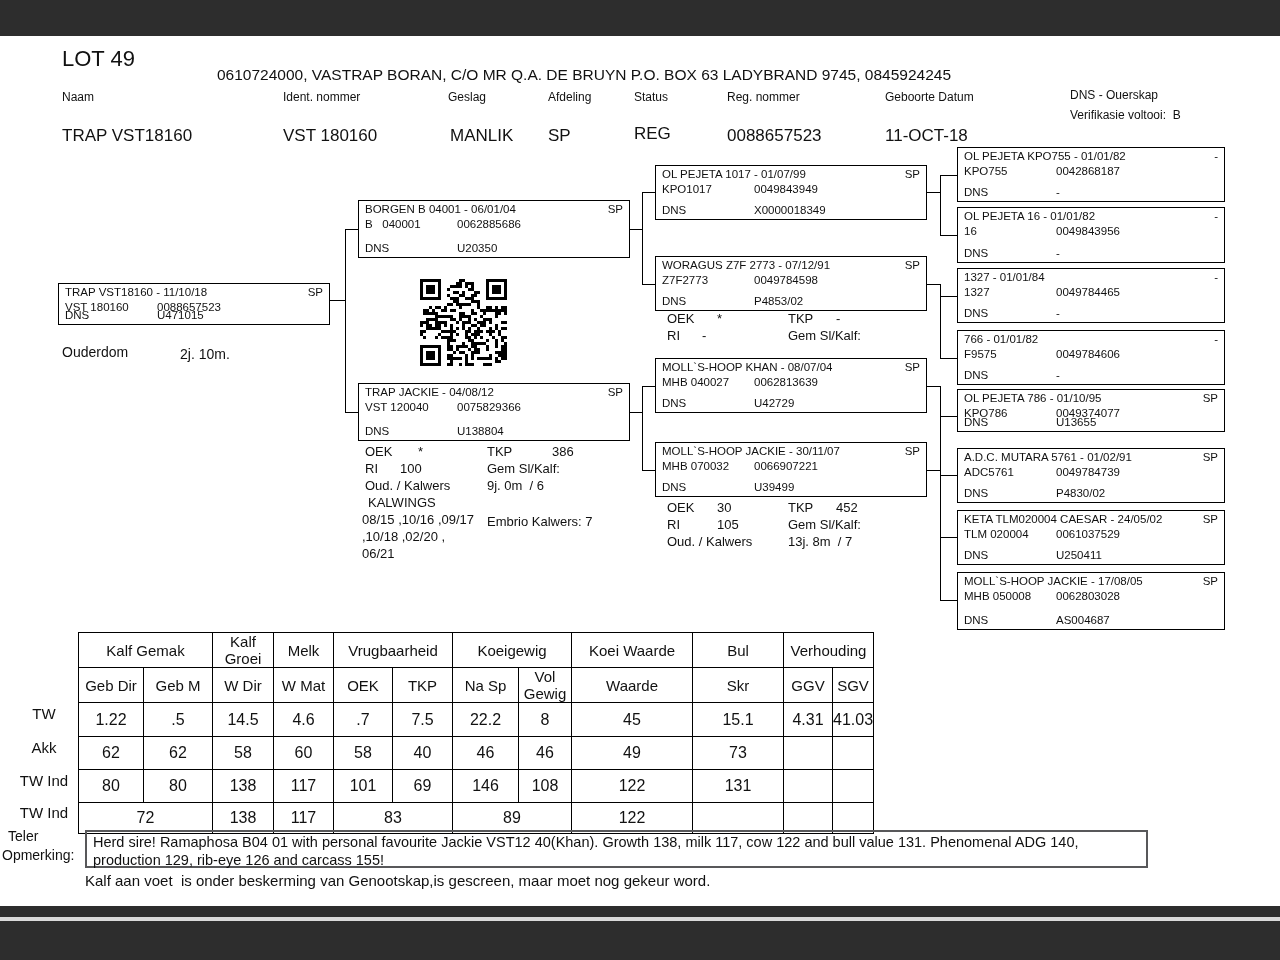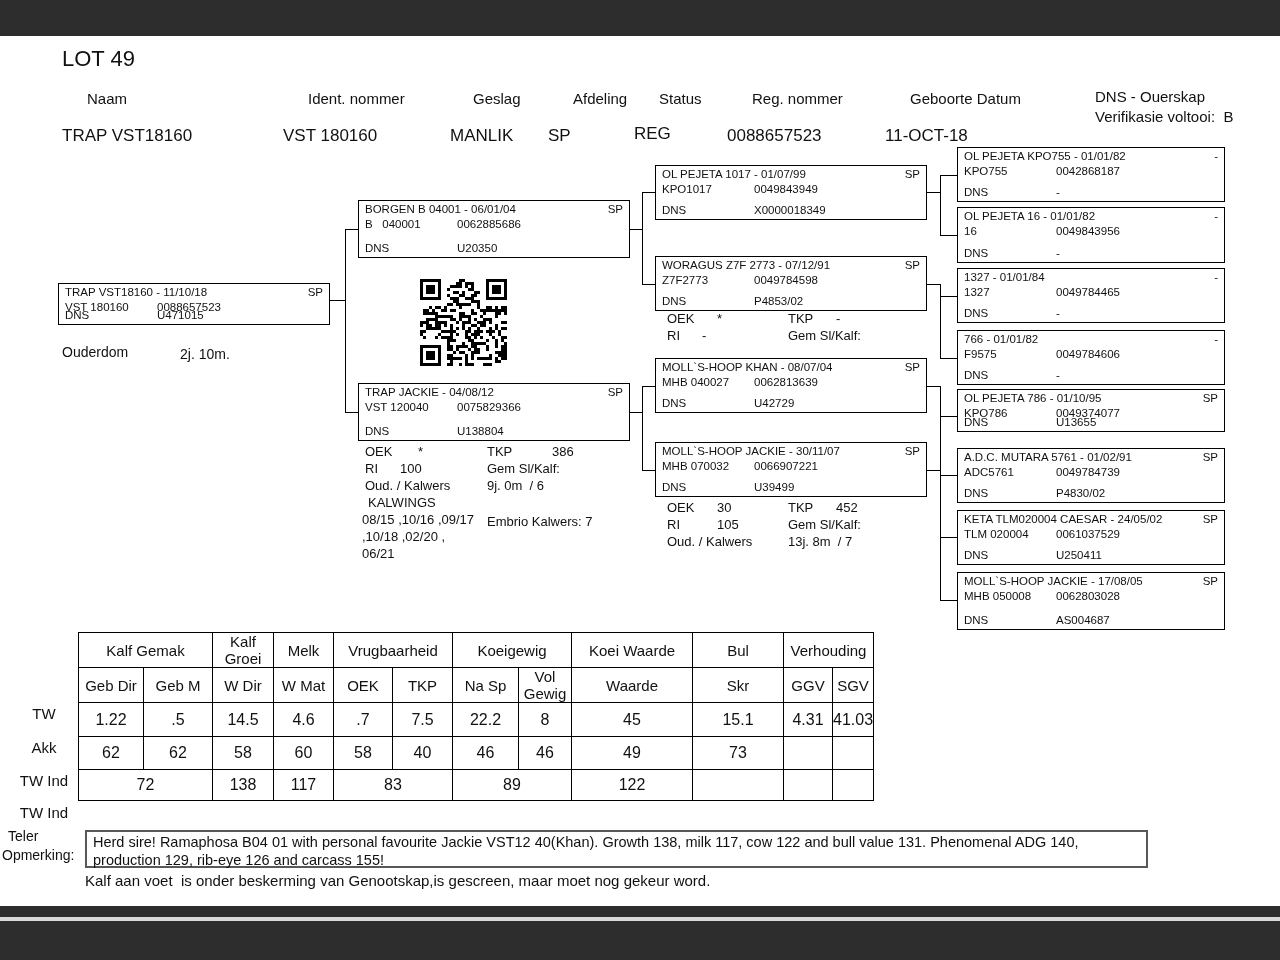--- a/index.html
+++ b/index.html
@@ -3,21 +3,21 @@
 <meta charset="utf-8">
 <style>
   html,body{margin:0;padding:0;background:#fff;}
   .page{position:relative;width:1280px;height:960px;background:#fff;overflow:hidden;
         font-family:"Liberation Sans",sans-serif;color:#111;}
   .band{position:absolute;left:0;width:1280px;background:#2d2d2d;}
   .band-top{top:0;height:36px;}
   .band-bottom{top:906px;height:54px;}
   .band-line{position:absolute;left:0;top:917px;width:1280px;height:4px;background:#d9d9d9;}
   .t{position:absolute;white-space:pre;}
-  .lbl{font-size:15px;margin-left:25px;}
+  .lbl{font-size:12px;}
   .val{font-size:17px;}
   .pbox{position:absolute;border:1px solid #000;background:#fff;box-sizing:border-box;
         font-size:11.5px;line-height:1.3;padding:1px 6px;}
   .pb-top{display:flex;justify-content:space-between;white-space:pre;}
   .pb-id{display:inline-block;min-width:92px;white-space:pre;}
   .pb-dnsrow{position:absolute;left:6px;right:6px;bottom:1px;white-space:pre;}
   .hline,.vline{position:absolute;background:#000;}
   .hline{height:1px;}
   .vline{width:1px;}
   .stat{position:absolute;font-size:13px;}
@@ -38,20 +38,21 @@
         border:2px solid #58585a;font-size:14.5px;line-height:1.25;padding:1px 6px;}
   .footnote{position:absolute;left:85px;top:872px;font-size:15px;white-space:pre;}
 </style>
 </head>
 <body>
 
 <div class="page">
   <div class="band band-top"></div>
 
   <span class="t" style="left:62px;top:46px;font-size:22px;">LOT 49</span>
+  <span class="t" style="left:217px;top:66px;font-size:15.5px;">0610724000, VASTRAP BORAN, C/O MR Q.A. DE BRUYN P.O. BOX 63 LADYBRAND 9745, 0845924245</span>
 
   <span class="t lbl" style="left:62px;top:90px;">Naam</span>
   <span class="t lbl" style="left:283px;top:90px;">Ident. nommer</span>
   <span class="t lbl" style="left:448px;top:90px;">Geslag</span>
   <span class="t lbl" style="left:548px;top:90px;">Afdeling</span>
   <span class="t lbl" style="left:634px;top:90px;">Status</span>
   <span class="t lbl" style="left:727px;top:90px;">Reg. nommer</span>
   <span class="t lbl" style="left:885px;top:90px;">Geboorte Datum</span>
   <span class="t lbl" style="left:1070px;top:88px;">DNS - Ouerskap</span>
   <span class="t lbl" style="left:1070px;top:108px;">Verifikasie voltooi:  B</span>
@@ -568,20 +569,34 @@
       <td>60</td>
       <td>58</td>
       <td>40</td>
       <td>46</td>
       <td>46</td>
       <td>49</td>
       <td>73</td>
       <td></td>
       <td></td>
     </tr>
+    <tr class="r-i1">
+      <td>80</td>
+      <td>80</td>
+      <td>138</td>
+      <td>117</td>
+      <td>101</td>
+      <td>69</td>
+      <td>146</td>
+      <td>108</td>
+      <td>122</td>
+      <td>131</td>
+      <td></td>
+      <td></td>
+    </tr>
     <tr class="r-i2">
       <td colspan="2">72</td>
       <td>138</td>
       <td>117</td>
       <td colspan="2">83</td>
       <td colspan="2">89</td>
       <td>122</td>
       <td></td>
       <td></td>
       <td></td>

